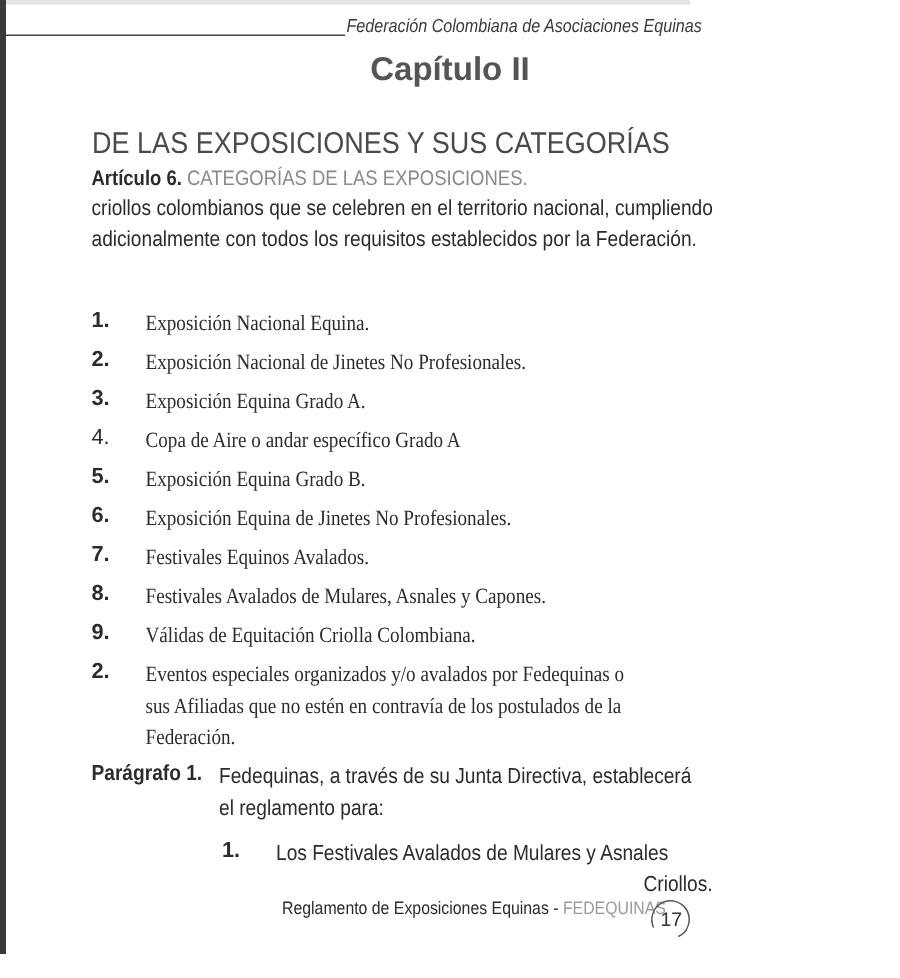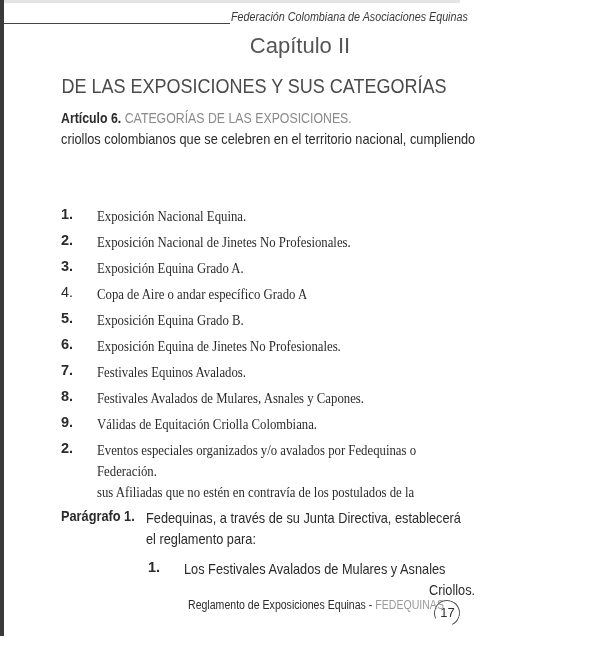--- a/index.html
+++ b/index.html
@@ -9,24 +9,24 @@
     }
     .topstrip { position: absolute; left: 0; top: 0; width: 460px; height: 3px; background: #e4e4e4; }
     .left-border { position: absolute; left: 0; top: 0; width: 4px; height: 636px; background: #3a3a3a; }
     .header-rule { position: absolute; left: 4px; top: 23px; width: 226px; height: 1px; background: #444; }
     .header-text {
       position: absolute; left: 231px; top: 10px; font-size: 12.5px; font-style: italic; color: #3a3a3a;
       transform: scaleX(0.86); transform-origin: left top; white-space: nowrap;
     }
     .chapter {
       position: absolute; left: 0; width: 600px; top: 33px; text-align: center;
-      font-size: 22px; font-weight: normal; color: #555555;
+      font-size: 22px; font-weight: bold; color: #555555;
     }
     .section {
-      position: absolute; left: 0; width: 508px; top: 75px; text-align: center;
+      position: absolute; left: 0; width: 508px; top: 85px; text-align: center;
       font-size: 20px; color: #4a4a4a;
     }
     .section span { display: inline-block; transform: scaleX(0.9); white-space: nowrap; }
     .article-title { position: absolute; left: 61px; top: 110px; font-size: 14px; white-space: nowrap; }
     .article-title .num { font-weight: bold; color: #2b2b2b; }
     .article-title .name { color: #8a8a8a; }
     .narrow { display: inline-block; transform: scaleX(0.88); transform-origin: left top; white-space: nowrap; }
     .intro { position: absolute; left: 61px; top: 129px; width: 460px; font-size: 14.5px; line-height: 21px; }
     .intro .line { display: block; }
     .list { position: absolute; left: 61px; top: 206px; width: 480px; }
@@ -64,20 +64,21 @@
 
 <div class="article-title">
   <span class="narrow">
     <span class="num">Artículo 6.</span>
     <span class="name">CATEGORÍAS DE LAS EXPOSICIONES.</span>
   </span>
 </div>
 
 <div class="intro">
   <span class="line"><span class="narrow">criollos colombianos que se celebren en el territorio nacional, cumpliendo</span></span>
+  <span class="line"><span class="narrow">adicionalmente con todos los requisitos establecidos por la Federación.</span></span>
 </div>
 
 <div class="list">
   <div class="item" style="top:0px">
       <span class="n">1.</span>
       <span class="t">
         <span class="line"><span class="narrow">Exposición Nacional Equina.</span></span>
       </span>
     </div>
   <div class="item" style="top:26px">
@@ -125,22 +126,22 @@
   <div class="item" style="top:208px">
       <span class="n">9.</span>
       <span class="t">
         <span class="line"><span class="narrow">Válidas de Equitación Criolla Colombiana.</span></span>
       </span>
     </div>
   <div class="item" style="top:234px">
       <span class="n">2.</span>
       <span class="t">
     <span class="line"><span class="narrow">Eventos especiales organizados y/o avalados por Fedequinas o</span></span>
+    <span class="line"><span class="narrow">sus Afiliadas que no estén en contravía de los postulados de la</span></span>
     <span class="line"><span class="narrow">Federación.</span></span>
-    <span class="line"><span class="narrow">sus Afiliadas que no estén en contravía de los postulados de la</span></span>
   </span>
     </div>
 </div>
 
 <div class="para">
   <span class="label"><span class="narrow">Parágrafo 1.</span></span>
   <span class="body">
     <span class="line"><span class="narrow">Fedequinas, a través de su Junta Directiva, establecerá</span></span>
     <span class="line"><span class="narrow">el reglamento para:</span></span>
   </span>

